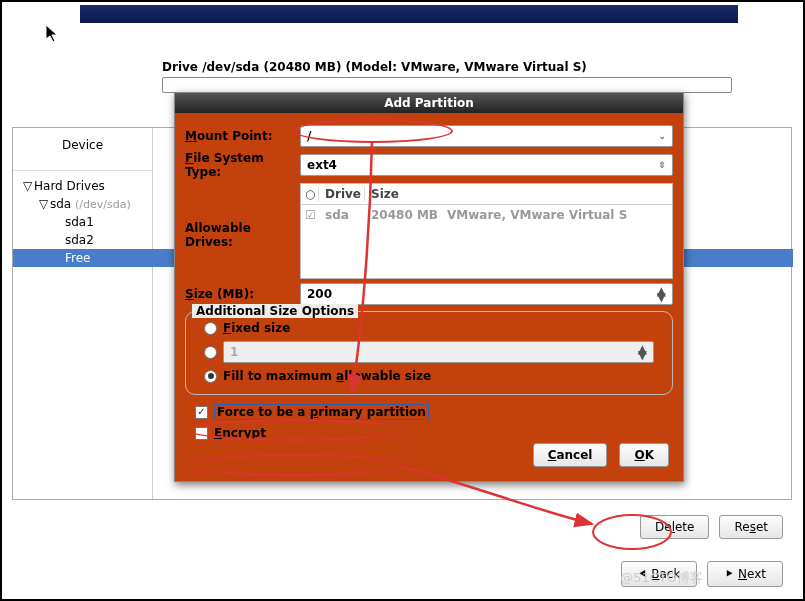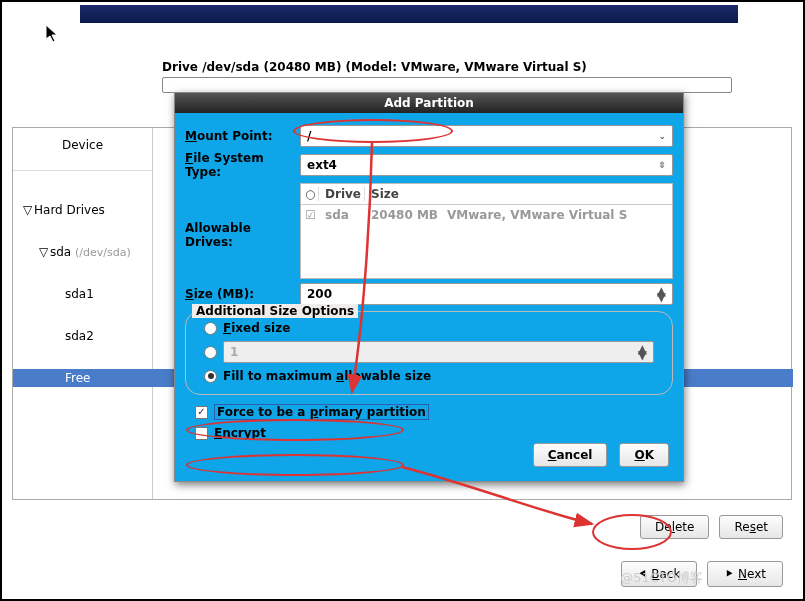--- a/index.html
+++ b/index.html
@@ -5,49 +5,49 @@
 * { box-sizing: border-box; margin: 0; padding: 0; font-family: "DejaVu Sans", "Liberation Sans", sans-serif; font-size: 12px; }
 body { background: #fff; width: 805px; height: 601px; position: relative; overflow: hidden; border: 2px solid #000; }
 .banner { position: absolute; top: 3px; left: 78px; width: 658px; height: 18px; background: linear-gradient(#1a2a6b,#0b1a4a); }
 .cursor { position: absolute; top: 22px; left: 43px; z-index: 50; }
 .drive-label { position: absolute; top: 58px; left: 160px; font-weight: bold; }
 .drive-bar { position: absolute; top: 75px; left: 160px; width: 570px; height: 16px; border: 1px solid #888; border-radius: 2px; }
 .panel { position: absolute; top: 125px; left: 10px; width: 780px; height: 373px; border: 1px solid #aaa; background: #fff; }
 .dev-col { position: absolute; top: 0; left: 0; width: 140px; height: 100%; border-right: 1px solid #ccc; }
 .dev-header { text-align: center; padding: 10px 0 18px; border-bottom: 1px solid #ddd; }
 .tree { padding-top: 6px; }
-.tree-row { padding: 2px 0 2px 10px; font-size: 12px; white-space: nowrap; margin-top: 24px; }
+.tree-row { padding: 2px 0 2px 10px; font-size: 12px; white-space: nowrap; }
 .tree-row.l2 { padding-left: 26px; }
 .tree-row.l3 { padding-left: 52px; }
 .tree-row .tri { display: inline-block; width: 9px; margin-right: 2px; }
 .tree-row.sel { background: #4a7dc9; color: #fff; width: 780px; }
 .tree-row .dim { color: #999; font-size: 11px; }
 .btn { background: linear-gradient(#fdfdfd,#e6e6e6); border: 1px solid #999; border-radius: 3px; padding: 4px 14px; font-size: 12px; display: inline-flex; align-items: center; gap: 4px; cursor: pointer; }
 .btn u { text-decoration: underline; }
 .bottom-btns { position: absolute; bottom: 60px; right: 20px; display: flex; gap: 10px; }
 .nav-btns { position: absolute; bottom: 12px; right: 20px; display: flex; gap: 10px; }
 .nav-btns .btn { padding: 5px 16px; }
 
-.dialog { position: absolute; top: 90px; left: 172px; width: 510px; background: #0ea5e9; border: 1px solid #888; box-shadow: 1px 3px 8px rgba(0,0,0,.5); z-index: 10; }
+.dialog { position: absolute; top: 90px; left: 172px; width: 510px; background: #c2410c; border: 1px solid #888; box-shadow: 1px 3px 8px rgba(0,0,0,.5); z-index: 10; }
 .dialog-title { background: linear-gradient(#555,#222); color: #fff; text-align: center; font-weight: bold; padding: 3px 0; }
 .dlg-body { padding: 8px 10px 12px; font-weight: bold; }
 .form-row { display: flex; align-items: center; margin: 4px 0; }
 .form-row label { width: 115px; }
 .form-row label .ul { text-decoration: underline; }
 .input, .select, .spin { flex: 1; background: #fff; border: 1px solid #999; border-radius: 2px; padding: 3px 6px; font-size: 12px; height: 22px; display: flex; align-items: center; justify-content: space-between; }
 .select .arrow, .spin .arrows { color: #555; font-size: 9px; }
 .spin .arrows { display: flex; flex-direction: column; line-height: 6px; font-size: 7px; }
 .drives-box { border: 1px solid #bbb; background: #fff; height: 96px; margin-left: 0; }
 .drives-head { display: flex; border-bottom: 1px solid #ccc; padding: 3px 4px; color: #444; font-size: 11px; gap: 6px; }
 .drives-head span { border-right: 1px solid #ddd; padding-right: 6px; }
 .drives-head span:last-child { border: none; }
 .drives-row { display: flex; padding: 3px 4px; color: #999; gap: 6px; align-items: center; }
 .drives-row span:nth-child(1){width:14px;} .drives-row span:nth-child(2){width:40px;} .drives-row span:nth-child(3){width:70px;} .drives-row span:nth-child(4){flex:1;}
 .drives-head span:nth-child(1){width:14px;} .drives-head span:nth-child(2){width:40px;} .drives-head span:nth-child(3){width:70px;} .drives-head span:nth-child(4){flex:1;}
-.fieldset { border: 1px solid #bbb; border-radius: 15px; padding: 6px 8px 8px; margin: 6px 0; position: relative; }
+.fieldset { border: 1px solid #bbb; border-radius: 10px; padding: 6px 8px 8px; margin: 6px 0; position: relative; }
 .fieldset .legend { position: absolute; top: -8px; left: 6px; background: #efede9; padding: 0 4px; font-size: 12px; }
 .radio-row, .check-row { display: flex; align-items: center; padding: 3px 10px; gap: 6px; }
 .radio, .check { width: 13px; height: 13px; border: 1px solid #777; background: #fff; display: inline-flex; align-items: center; justify-content: center; }
 .radio { border-radius: 50%; }
 .radio.on::after { content:''; width:6px; height:6px; border-radius:50%; background:#333; }
 .check.on::after { content:'✓'; font-size:10px; line-height:10px; color:#333; }
 .disabled-spin { width: 140px; margin-left: auto; background: #eee; color: #aaa; }
 .dlg-btns { display: flex; justify-content: flex-end; gap: 12px; padding: 0 4px 2px; }
 .watermark-center { position:absolute; top:320px; left:360px; color:#bbb; font-size:12px; z-index:5; }
 .watermark-br { position:absolute; bottom:12px; right:100px; color:#ccc; font-size:13px; z-index:1; }

